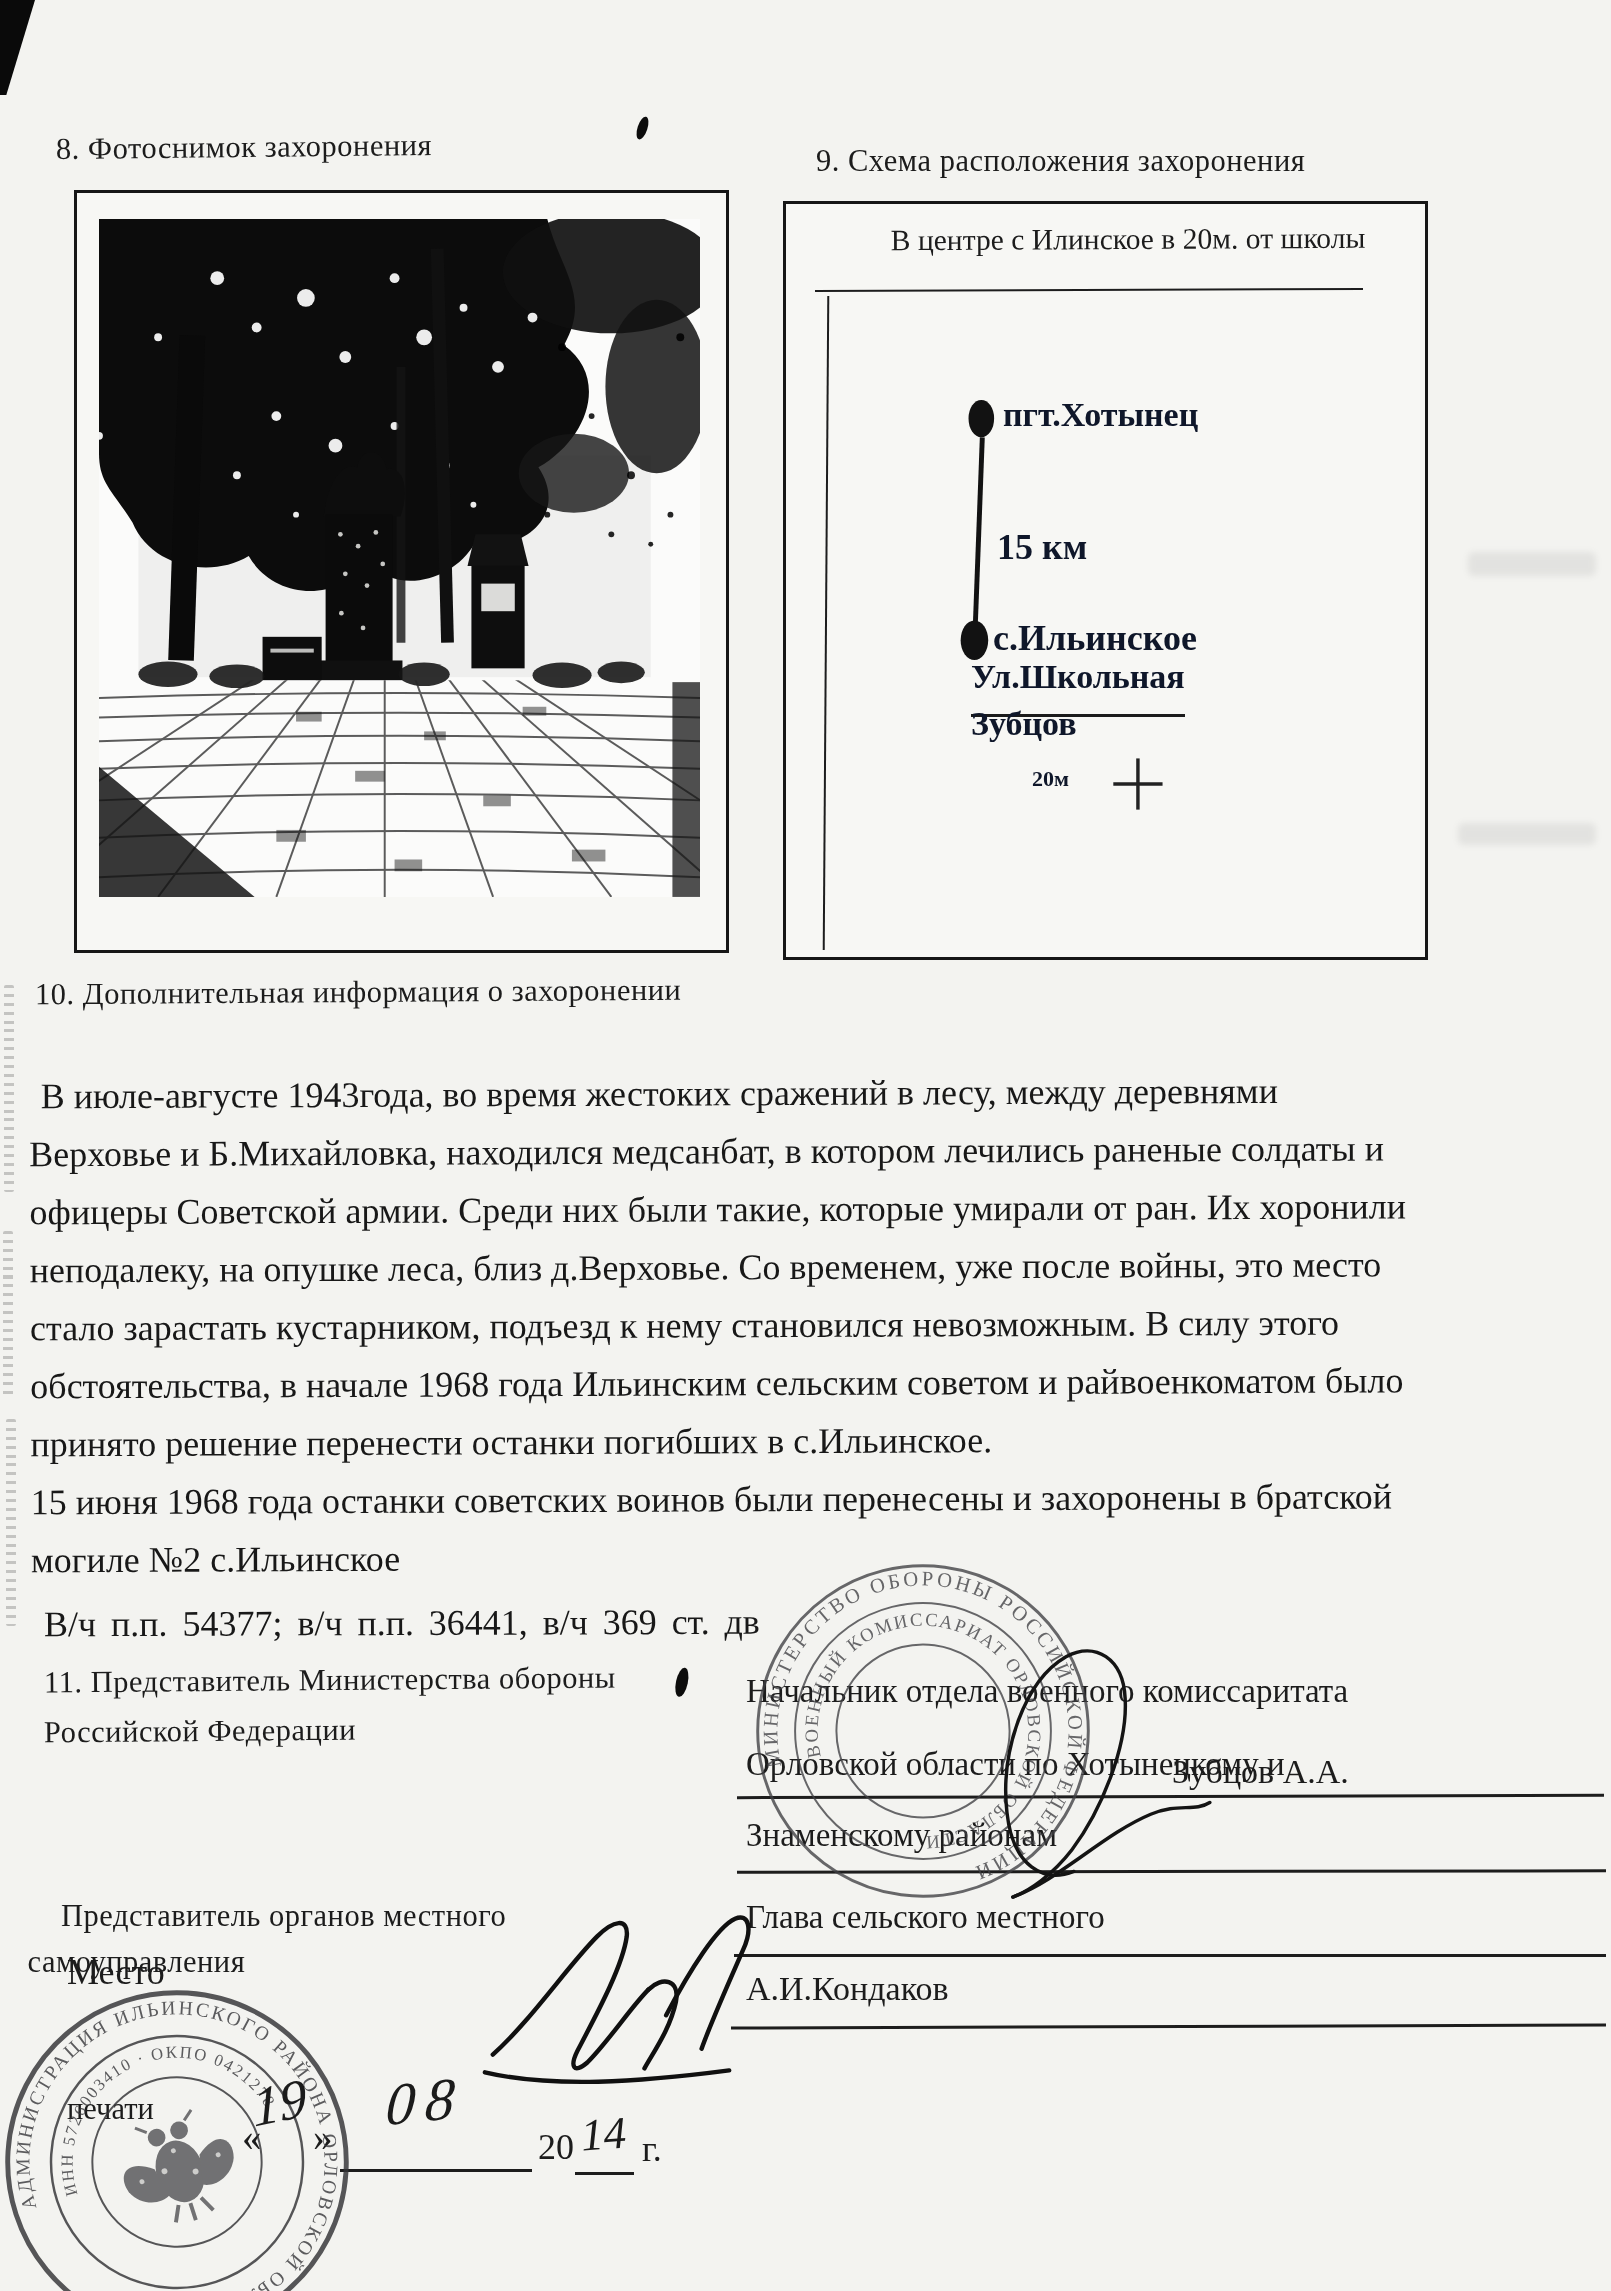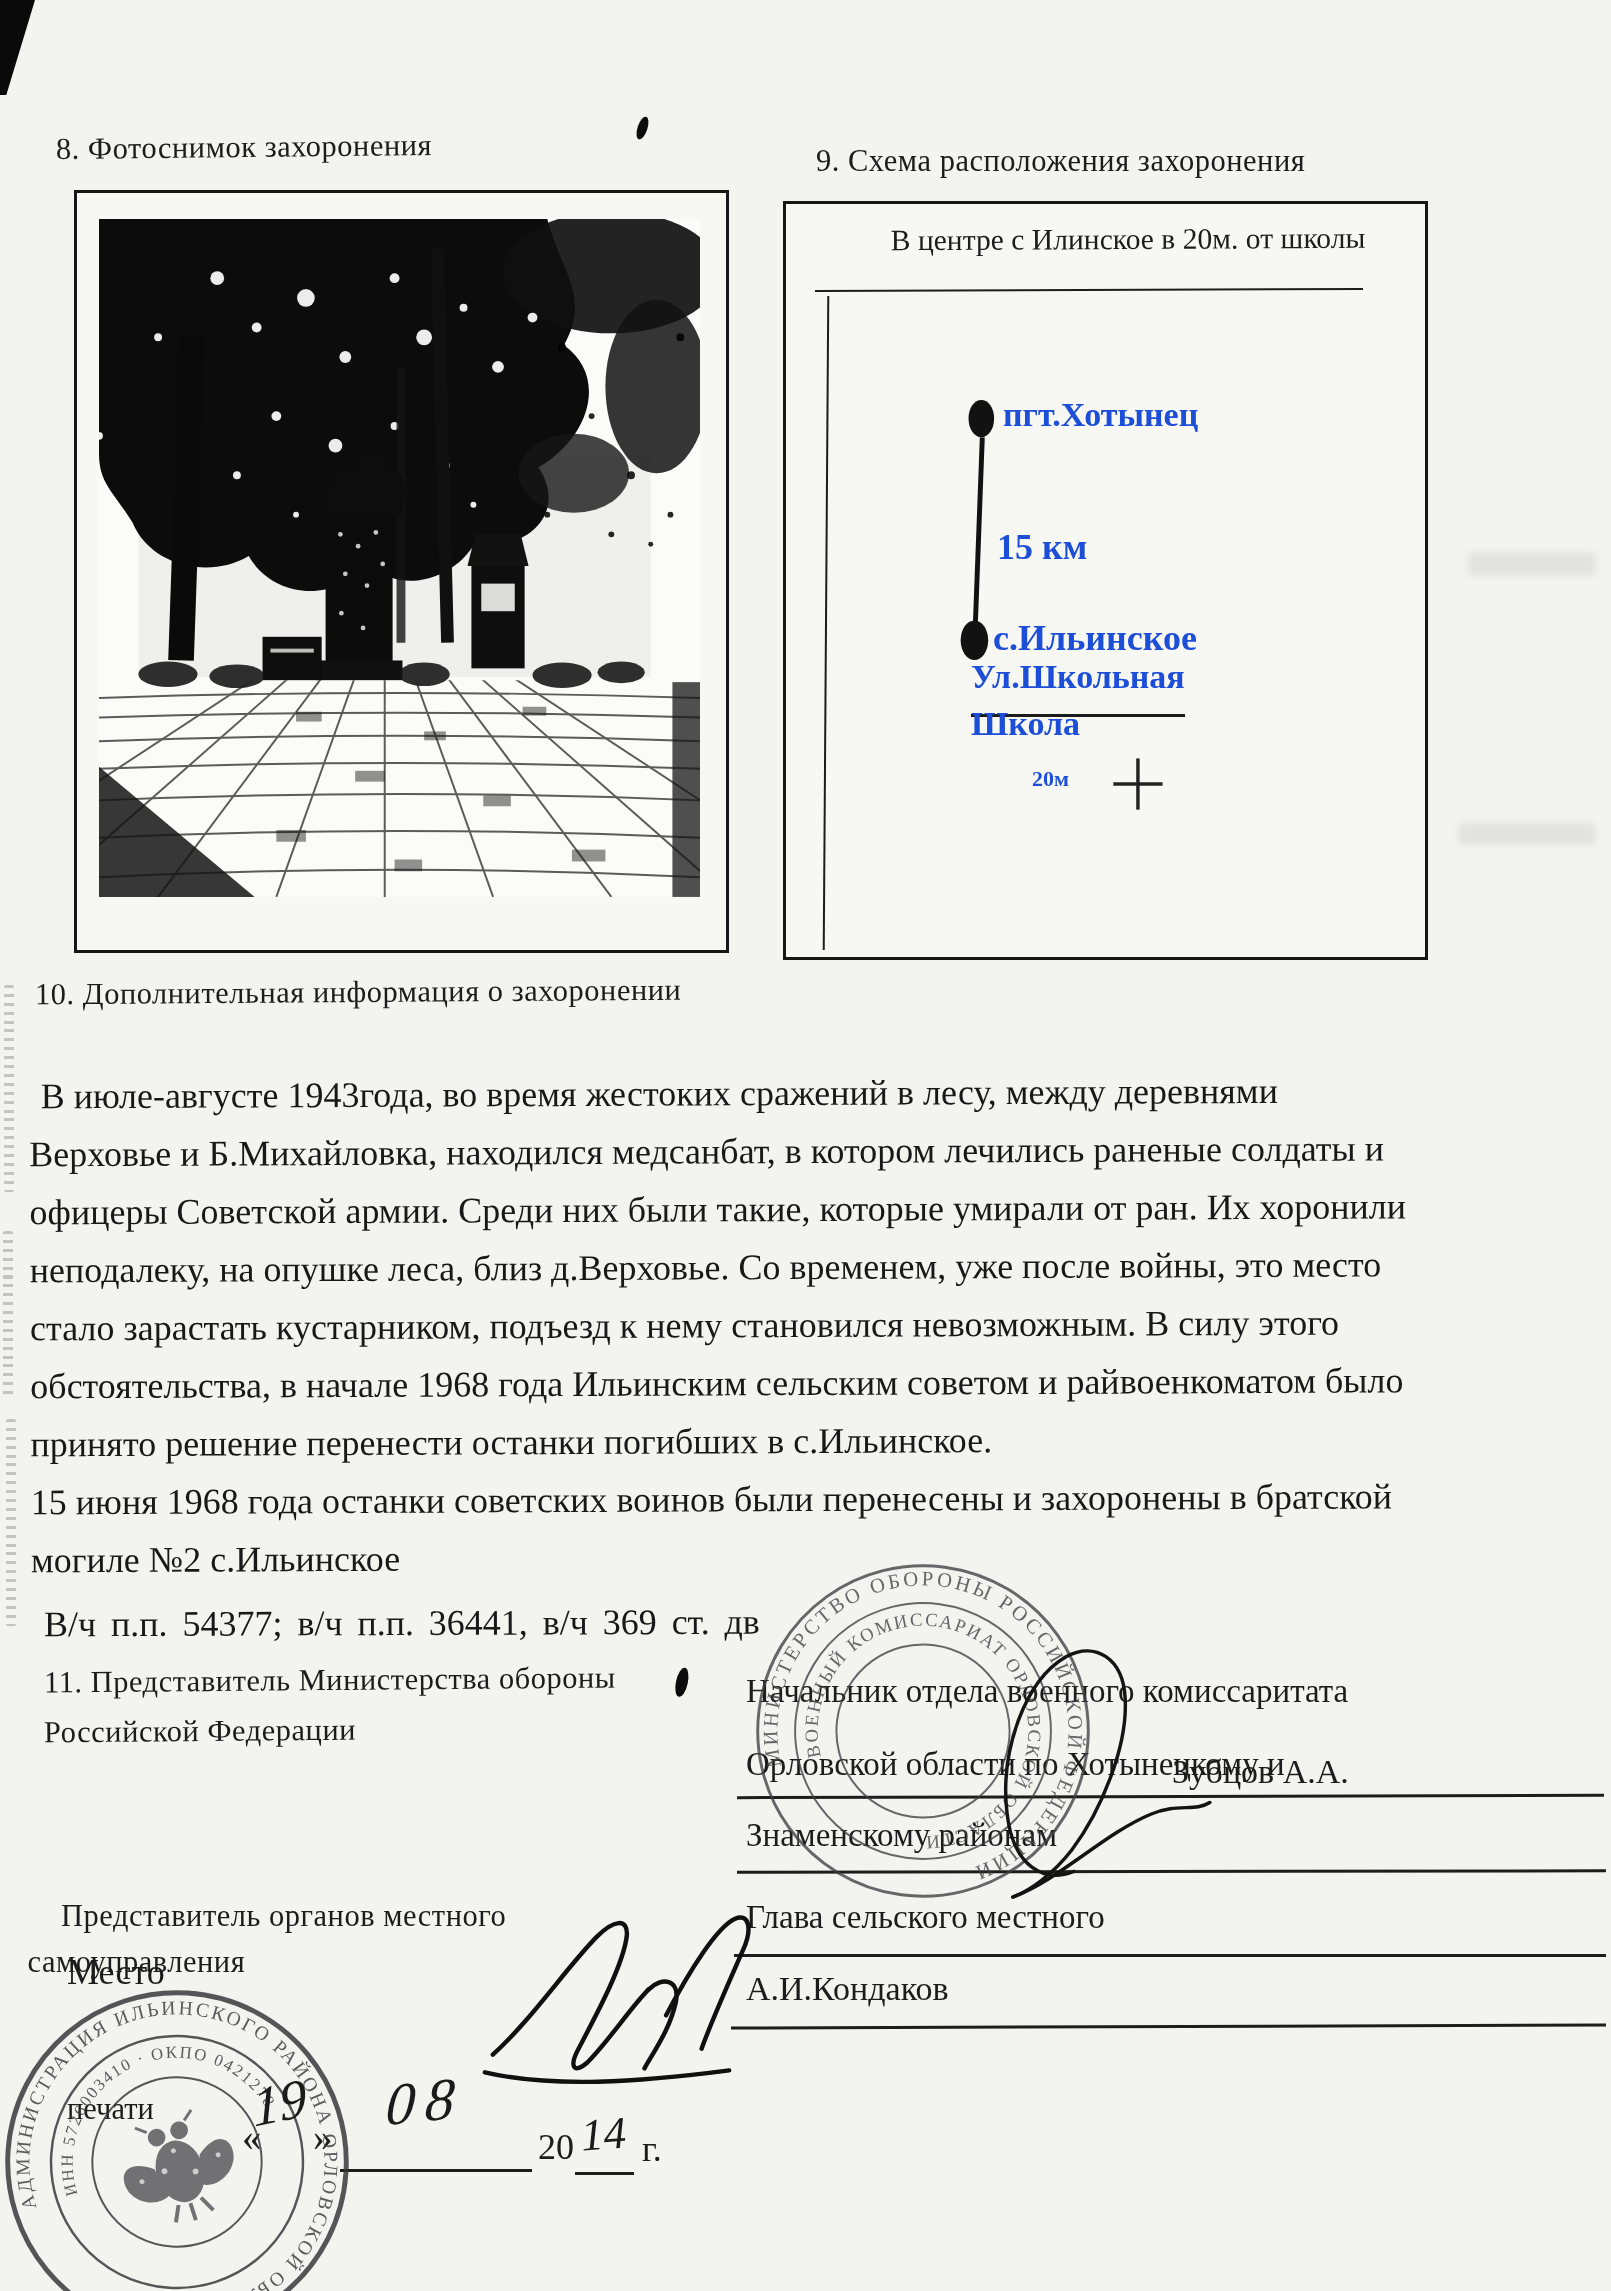--- a/index.html
+++ b/index.html
@@ -7,21 +7,21 @@
        background:#f3f3f0;font-family:"Liberation Serif",serif;color:#1c1c1c;}
   .abs{position:absolute;}
   .sec-title{font-size:30.5px;letter-spacing:0.5px;white-space:nowrap;}
   .box{position:absolute;border:3px solid #161616;background:#f7f7f4;}
   .para-line{white-space:nowrap;font-size:36px;line-height:58px;color:#181818;}
   .formline{position:absolute;height:3px;background:#1d1d1d;}
   .hand{font-style:italic;color:#1b1b1b;font-family:"Liberation Serif",serif;}
   .ghost{position:absolute;background:#787878;opacity:.13;filter:blur(3px);border-radius:5.9px;}
   .edge-noise{position:absolute;width:9.9px;opacity:.28;border-radius:2px;
     background:repeating-linear-gradient(to bottom,#4a4a4a 0 3px,transparent 3px 8.9px);}
-  .scheme-label{position:absolute;font-weight:bold;white-space:nowrap;color:#1d4ed8;}
+  .scheme-label{position:absolute;font-weight:bold;white-space:nowrap;color:#0f172a;}
   svg{display:block;}
   .stamp{position:absolute;pointer-events:none;}
   #ink-overlay{position:absolute;left:0;top:0;pointer-events:none;z-index:7;}
   .z4{z-index:4;} .z5{z-index:5;} .z6{z-index:6;}
 </style>
 </head>
 <body>
 
 <div class="abs" style="left:0;top:0;width:35px;height:95px;background:#0a0a0a;
             clip-path:polygon(0 0,100% 0,18% 100%,0 100%);"></div>
@@ -159,21 +159,21 @@
 <div class="box" style="left:783px;top:201px;width:639px;height:753px;border-width:3.9px 3px 3px 3px;">
 </div>
 <div class="abs z4" style="left:852px;top:223px;width:552px;text-align:center;font-size:29.6px;white-space:nowrap;transform:rotate(-0.3deg);">В центре с Илинское в 20м. от школы</div>
 <div class="formline" style="left:815px;top:289px;width:548px;height:2px;transform:rotate(-0.2deg);"></div>
 <div class="abs" style="left:825px;top:296px;width:2px;height:654px;background:#1d1d1d;transform:rotate(0.4deg);"></div>
 
 <div class="scheme-label z4" style="left:1003px;top:396px;font-size:34px;">пгт.Хотынец</div>
 <div class="scheme-label z4" style="left:997px;top:526px;font-size:36px;">15 км</div>
 <div class="scheme-label z4" style="left:993px;top:617px;font-size:36px;">с.Ильинское</div>
 <div class="scheme-label z4" style="left:971px;top:658px;font-size:34px;border-bottom:3.9px solid #1b1b1b;padding-bottom:18px;">Ул.Школьная</div>
-<div class="scheme-label z4" style="left:971px;top:705px;font-size:34px;">Школа</div>
+<div class="scheme-label z4" style="left:971px;top:705px;font-size:34px;">Зубцов</div>
 <div class="scheme-label z4" style="left:1032px;top:766px;font-size:22px;font-weight:bold;">20м</div>
 
 <div class="abs sec-title z4" style="left:35px;top:975px;transform:rotate(-0.4deg);">10. Дополнительная информация о захоронении</div>
 
 <div class="abs z4" style="left:29.6px;top:1064px;width:1537px;transform:rotate(-0.25deg);">
   <div class="para-line" style="padding-left:11.8px;">В июле-августе 1943года, во время жестоких сражений в лесу, между деревнями</div>
   <div class="para-line">Верховье и Б.Михайловка, находился медсанбат, в котором лечились раненые солдаты и</div>
   <div class="para-line">офицеры Советской армии. Среди них были такие, которые умирали от ран. Их хоронили</div>
   <div class="para-line">неподалеку, на опушке леса, близ д.Верховье. Со временем, уже после войны, это место</div>
   <div class="para-line">стало зарастать кустарником, подъезд к нему становился невозможным. В силу этого</div>

